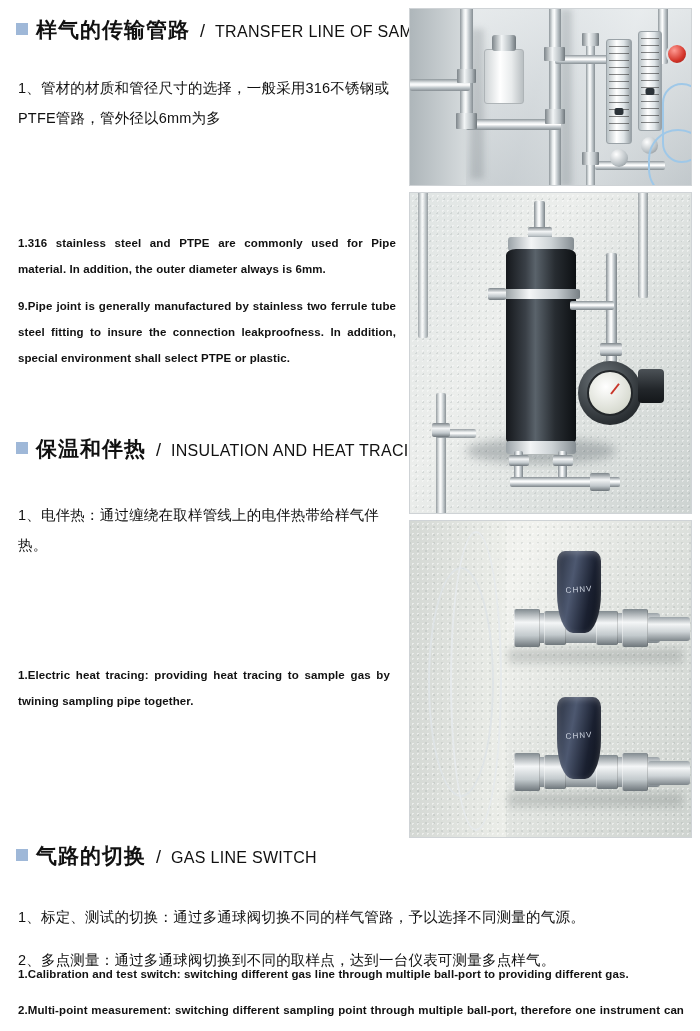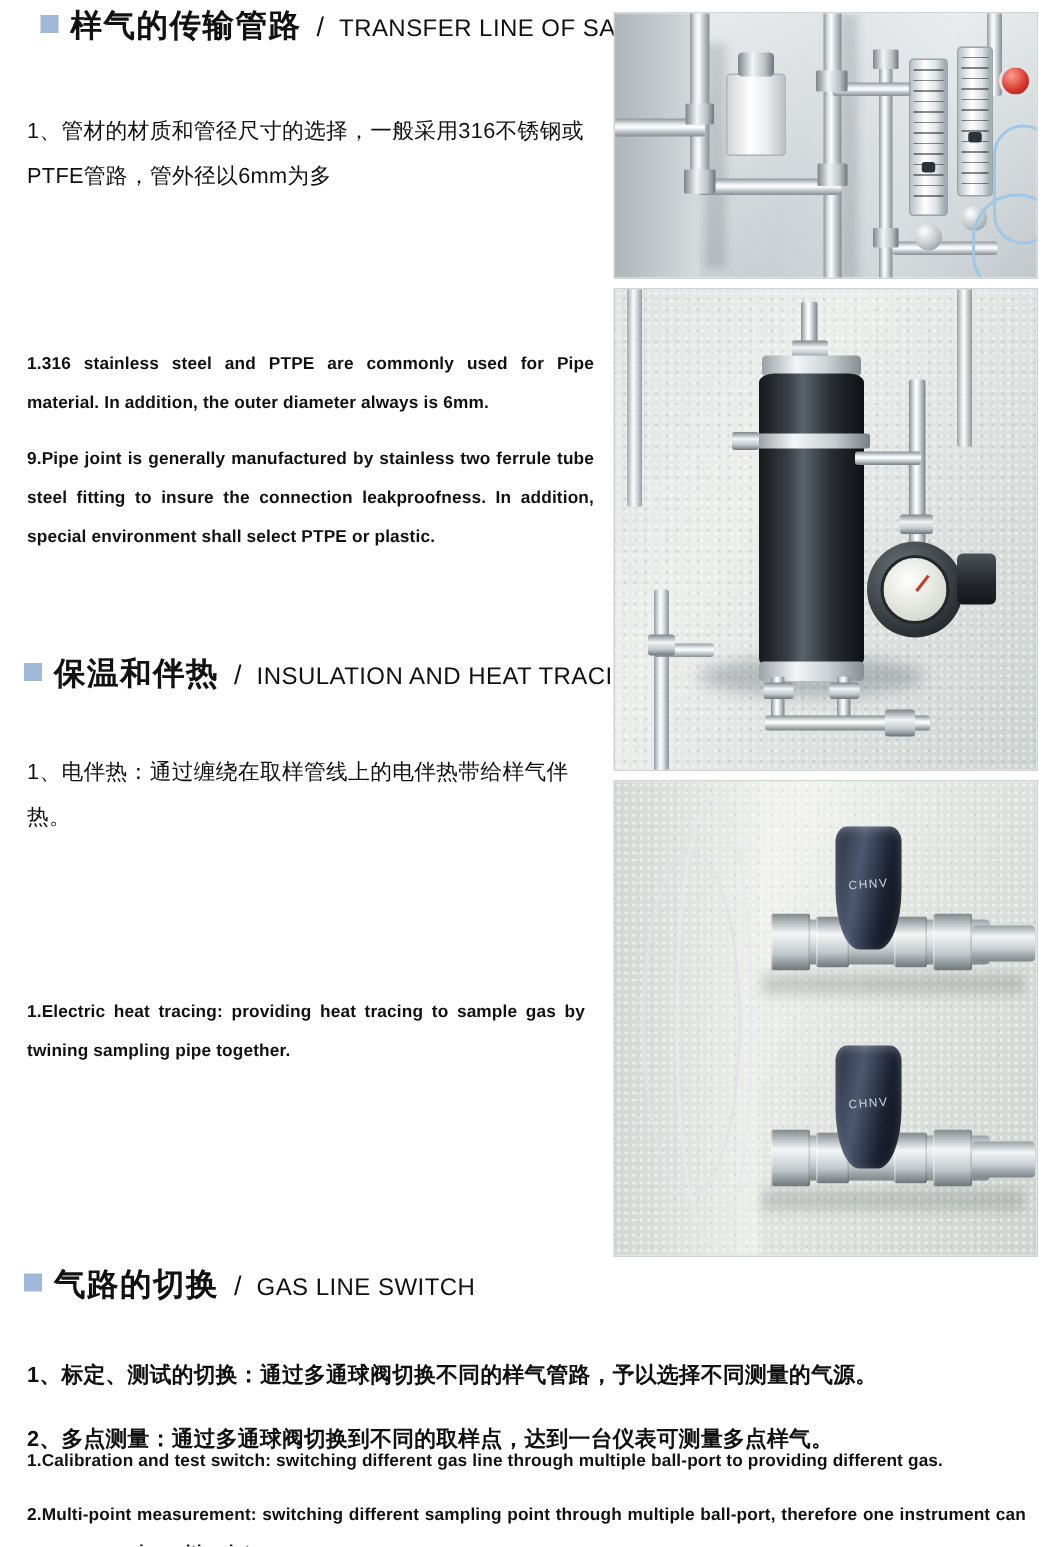--- a/index.html
+++ b/index.html
@@ -74,30 +74,30 @@
     color: #111;
     text-align: justify;
     letter-spacing: 0.1px;
   }
 
   
   .block {
     position: absolute;
   }
 
-  #sec1-head { left: 16px; top: 3px; margin-left: 11px; }
+  #sec1-head { left: 16px; top: 16px; }
   #sec1-cn   { left: 18px; top: 58px; width: 378px; }
   #sec1-en   { left: 18px; top: 218px; width: 378px; }
 
   #sec2-head { left: 16px; top: 435px; }
   #sec2-cn   { left: 18px; top: 485px; width: 370px; }
   #sec2-en   { left: 18px; top: 650px; width: 372px; }
 
   #sec3-head { left: 16px; top: 842px; }
-  #sec3-cn   { left: 18px; top: 888px; width: 660px; font-weight: bold; }
+  #sec3-cn   { left: 18px; top: 888px; width: 660px; }
   #sec3-en   { left: 18px; top: 950px; width: 666px; }
 
   #sec3-cn .cn-para { line-height: 29px; }
   #sec3-en .en-para { line-height: 25px; }
 
   
   .photo {
     position: absolute;
     overflow: hidden;
     border: 1px solid #cfd3d6;

